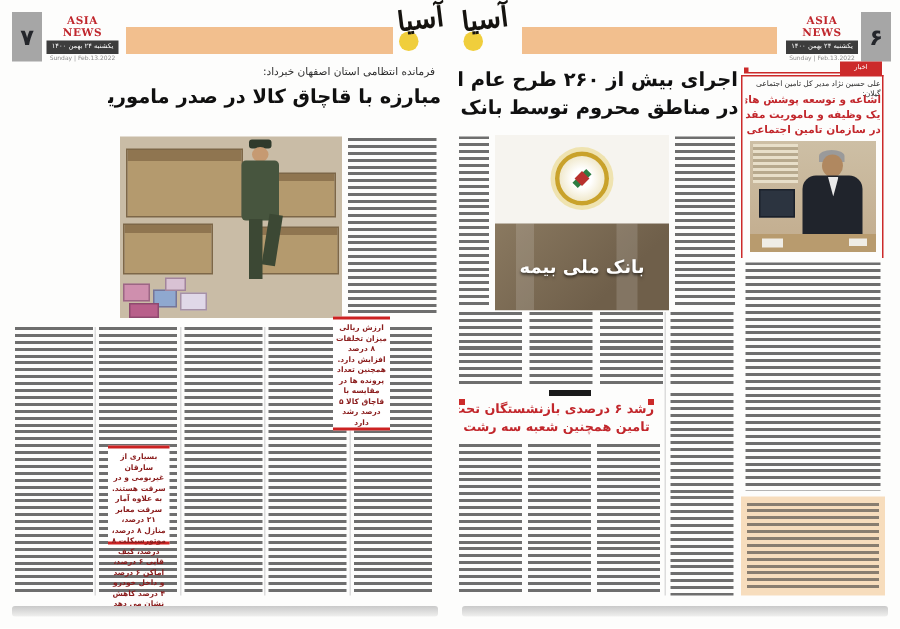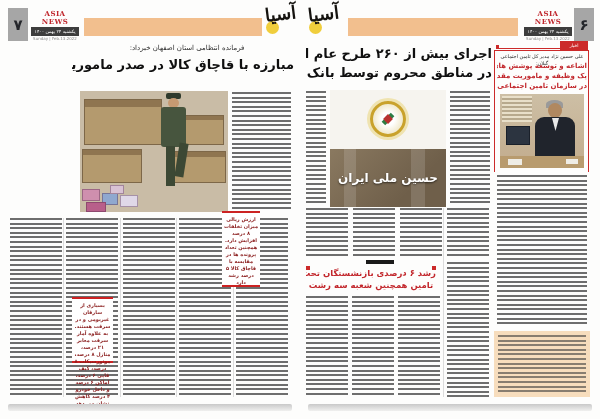--- a/index.html
+++ b/index.html
@@ -15,21 +15,21 @@
   .datebar{background:#3d3d3d;color:#fff;font-size:4.5px;display:flex;align-items:center;
            justify-content:center;line-height:9px;}
   .engdate{color:#8a8a8a;font-size:4px;text-align:center;line-height:6px;}
   .hbar{background:#f2bf8e;}
   .logo{position:absolute;}
   .logo .dot{position:absolute;left:3px;bottom:5px;width:13px;height:13px;border-radius:50%;background:#f0ce3c;}
   .logo .fa{position:absolute;right:1px;top:1px;font-family:"DejaVu Serif",serif;font-weight:bold;
             font-size:18px;color:#15130f;transform:rotate(-7deg);line-height:20px;}
 
   
-  .kicker{font-size:7px;color:#2b2b2b;text-align:center;line-height:9px;}
+  .kicker{font-size:7px;color:#2b2b2b;line-height:9px;}
   .headline{font-weight:bold;color:#101010;text-align:center;white-space:nowrap;overflow:hidden;}
   .red-headline{font-weight:bold;color:#c2272c;text-align:center;white-space:nowrap;overflow:hidden;}
   .quote{background:#fff;border-top:2px solid #cc2222;border-bottom:2px solid #cc2222;
          color:#8a1c1c;font-size:5px;font-weight:bold;text-align:center;line-height:7px;
          padding:3px 2px;box-sizing:border-box;}
   .greek{background-image:repeating-linear-gradient(to bottom,
           rgba(55,55,55,.72) 0px, rgba(55,55,55,.72) 2px, transparent 2px, transparent 4.6px);}
   .greek.light{opacity:.8;}
   .vrule{width:1px;background:#dcdcdc;}
   .shadow{background:linear-gradient(to bottom,#c9c9c9,#f0f0ef);border-radius:2px;}
@@ -161,21 +161,21 @@
 
   <div class="abs photo-bank" style="left:330px;top:90px;width:116px;height:117px;">
     <div class="pb-top">
       <div class="pb-emblem">
         <div class="pb-rhomb"></div>
       </div>
     </div>
     <div class="pb-bottom">
       <div class="pb-col" style="left:12%;top:0;width:10%;height:100%;"></div>
       <div class="pb-col" style="left:70%;top:0;width:12%;height:100%;"></div>
-      <div class="pb-text" dir="rtl" lang="fa">حسین ملی ایران</div>
+      <div class="pb-text" dir="rtl" lang="fa">بانک ملی بیمه</div>
     </div>
   </div>
 
   <div class="abs greek" style="left:306px;top:91px;width:20px;height:115px;"></div>
   <div class="abs greek" style="left:450px;top:91px;width:40px;height:115px;"></div>
 
   <div class="abs greek" style="left:306px;top:208px;width:42px;height:48px;"></div>
   <div class="abs greek" style="left:353px;top:208px;width:42px;height:48px;"></div>
   <div class="abs greek" style="left:400px;top:208px;width:42px;height:48px;"></div>
   <div class="abs greek" style="left:447px;top:208px;width:42px;height:48px;"></div>

